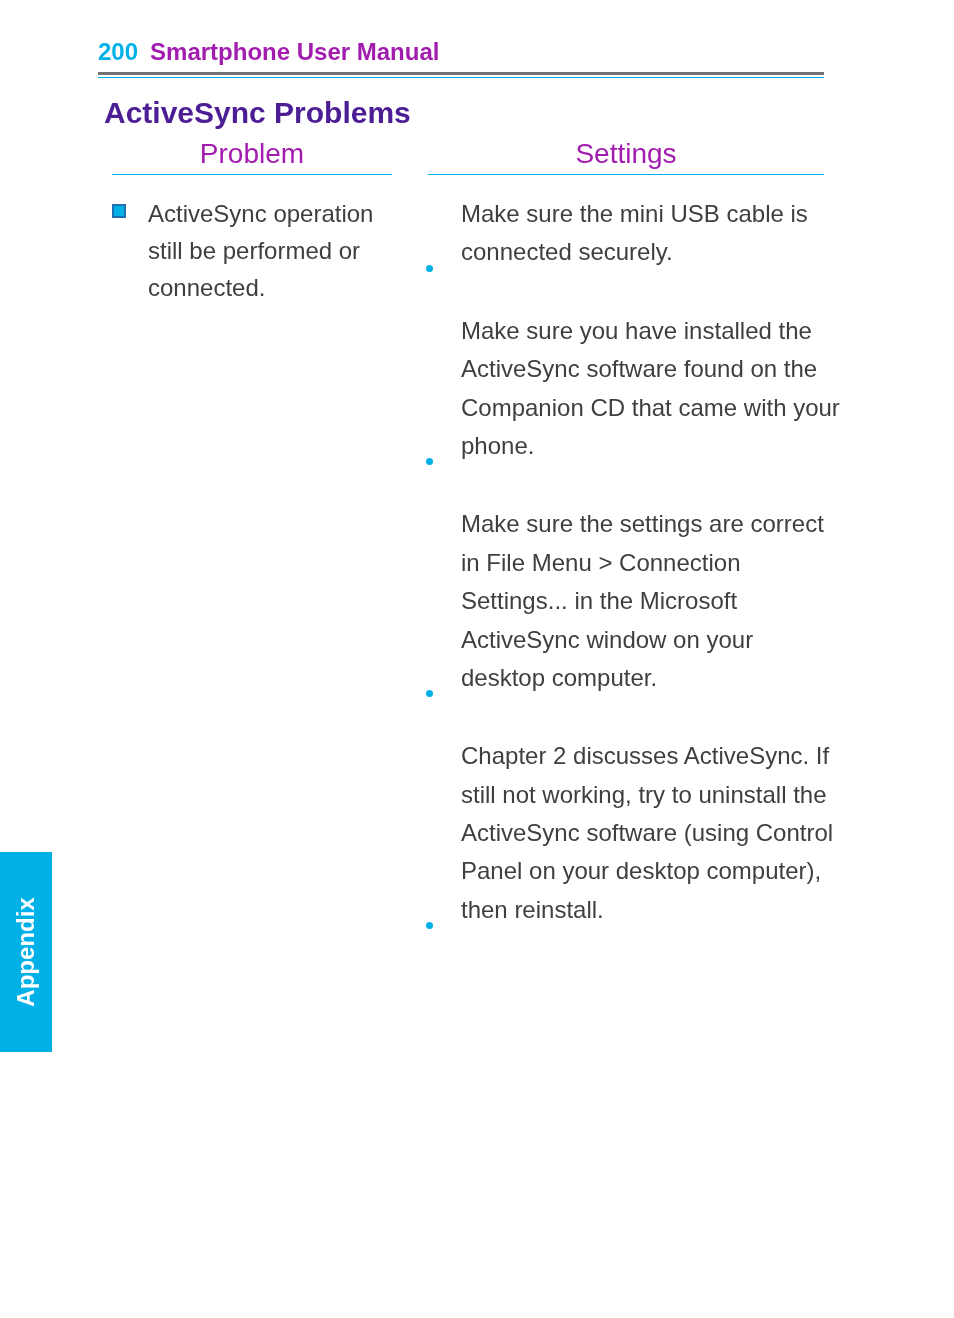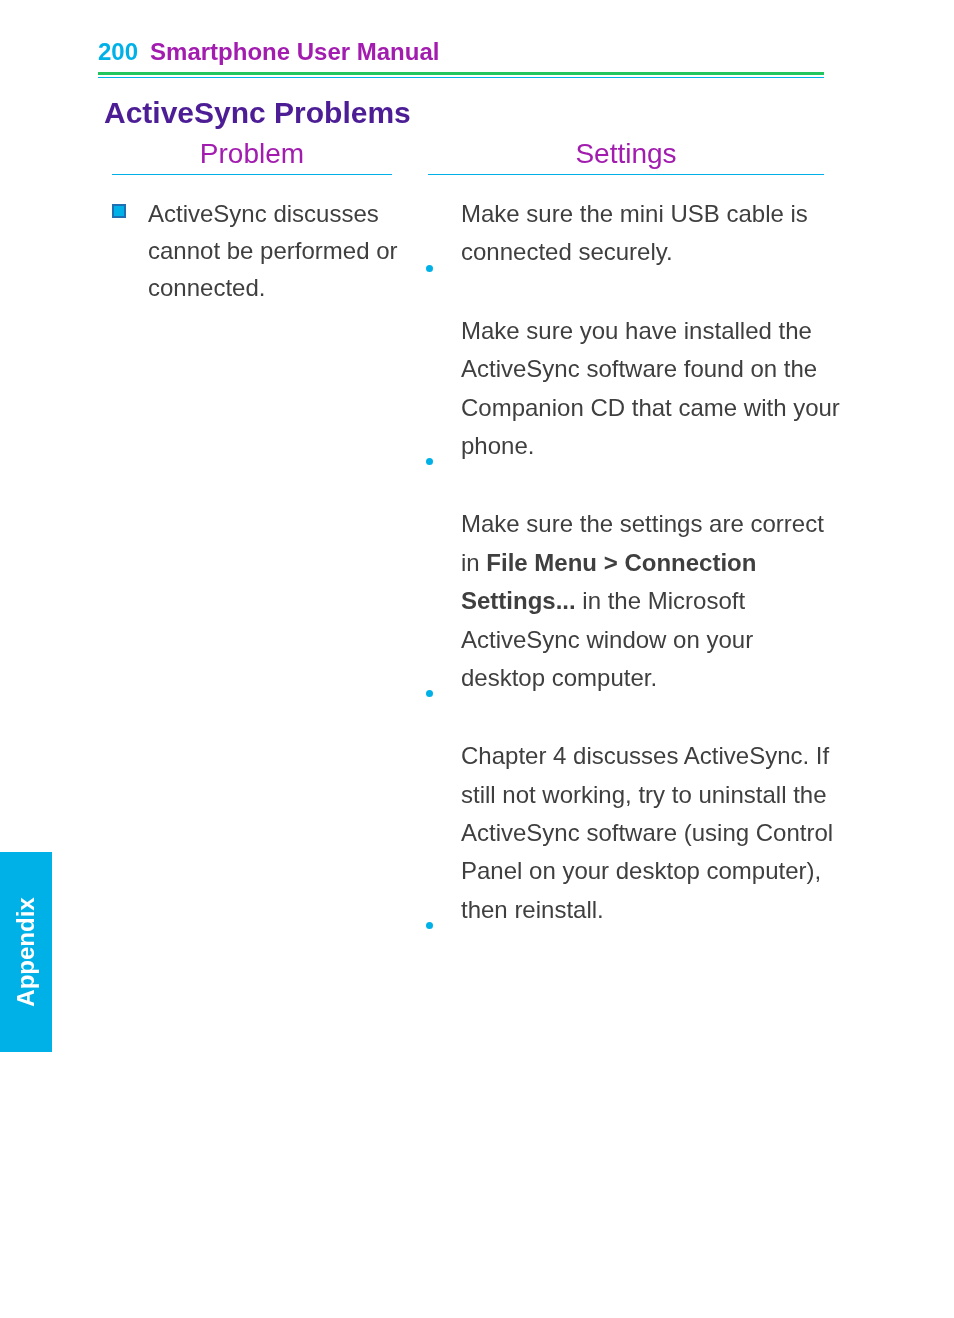--- a/index.html
+++ b/index.html
@@ -13,21 +13,21 @@
   }
   .header-row {
     position: absolute;
     top: 38px;
     left: 98px;
     right: 130px;
     display: flex;
     align-items: baseline;
     gap: 12px;
     padding-bottom: 6px;
-    border-bottom: 3px solid #22c55e;
+    border-bottom: 3px solid #737373;
   }
   .header-row::after {
     content: "";
     position: absolute;
     left: 0; right: 0; bottom: -6px;
     border-bottom: 1px solid #00b1e8;
   }
   .page-number {
     color: #00b1e8;
     font-weight: bold;
@@ -98,21 +98,21 @@
   }
   .dot-bullet {
     width: 7px;
     height: 7px;
     border-radius: 50%;
     background: #00b1e8;
     margin-top: 14px;
     margin-left: 10px;
     flex-shrink: 0;
   }
-  .bold { font-weight: bold; }
+  .bold { font-weight: normal; }
   .side-tab {
     position: absolute;
     left: 0;
     top: 852px;
     width: 52px;
     height: 200px;
     background: #00b1e8;
     display: flex;
     align-items: center;
     justify-content: center;
@@ -137,21 +137,21 @@
 
 <div class="columns-row">
   <div class="col-header col-problem-h">Problem</div>
   <div class="col-header col-solution-h">Settings</div>
 </div>
 
 <div class="content-row">
   <div class="problem-col">
     <div class="problem-item">
       <span class="square-bullet"></span>
-      <span>ActiveSync discusses cannot be performed or connected.</span>
+      <span>ActiveSync operation still be performed or connected.</span>
     </div>
   </div>
   <div class="solution-col">
 
     <div class="solution-item">
       <span class="dot-bullet"></span>
       <span>
         <span>Make sure the mini USB cable is connected securely.</span>
       </span>
     </div>
@@ -166,21 +166,21 @@
     <div class="solution-item">
       <span class="dot-bullet"></span>
       <span>
         <span>Make sure the settings are correct in </span><span class="bold">File Menu &gt; Connection Settings...</span><span> in the Microsoft ActiveSync window on your desktop computer.</span>
       </span>
     </div>
 
     <div class="solution-item">
       <span class="dot-bullet"></span>
       <span>
-        <span>Chapter 4 discusses ActiveSync. If still not working, try to uninstall the ActiveSync software (using Control Panel on your desktop computer), then reinstall.</span>
+        <span>Chapter 2 discusses ActiveSync. If still not working, try to uninstall the ActiveSync software (using Control Panel on your desktop computer), then reinstall.</span>
       </span>
     </div>
 
   </div>
 </div>
 
 <div class="side-tab">
   <span class="side-tab-text">Appendix</span>
 </div>
 

